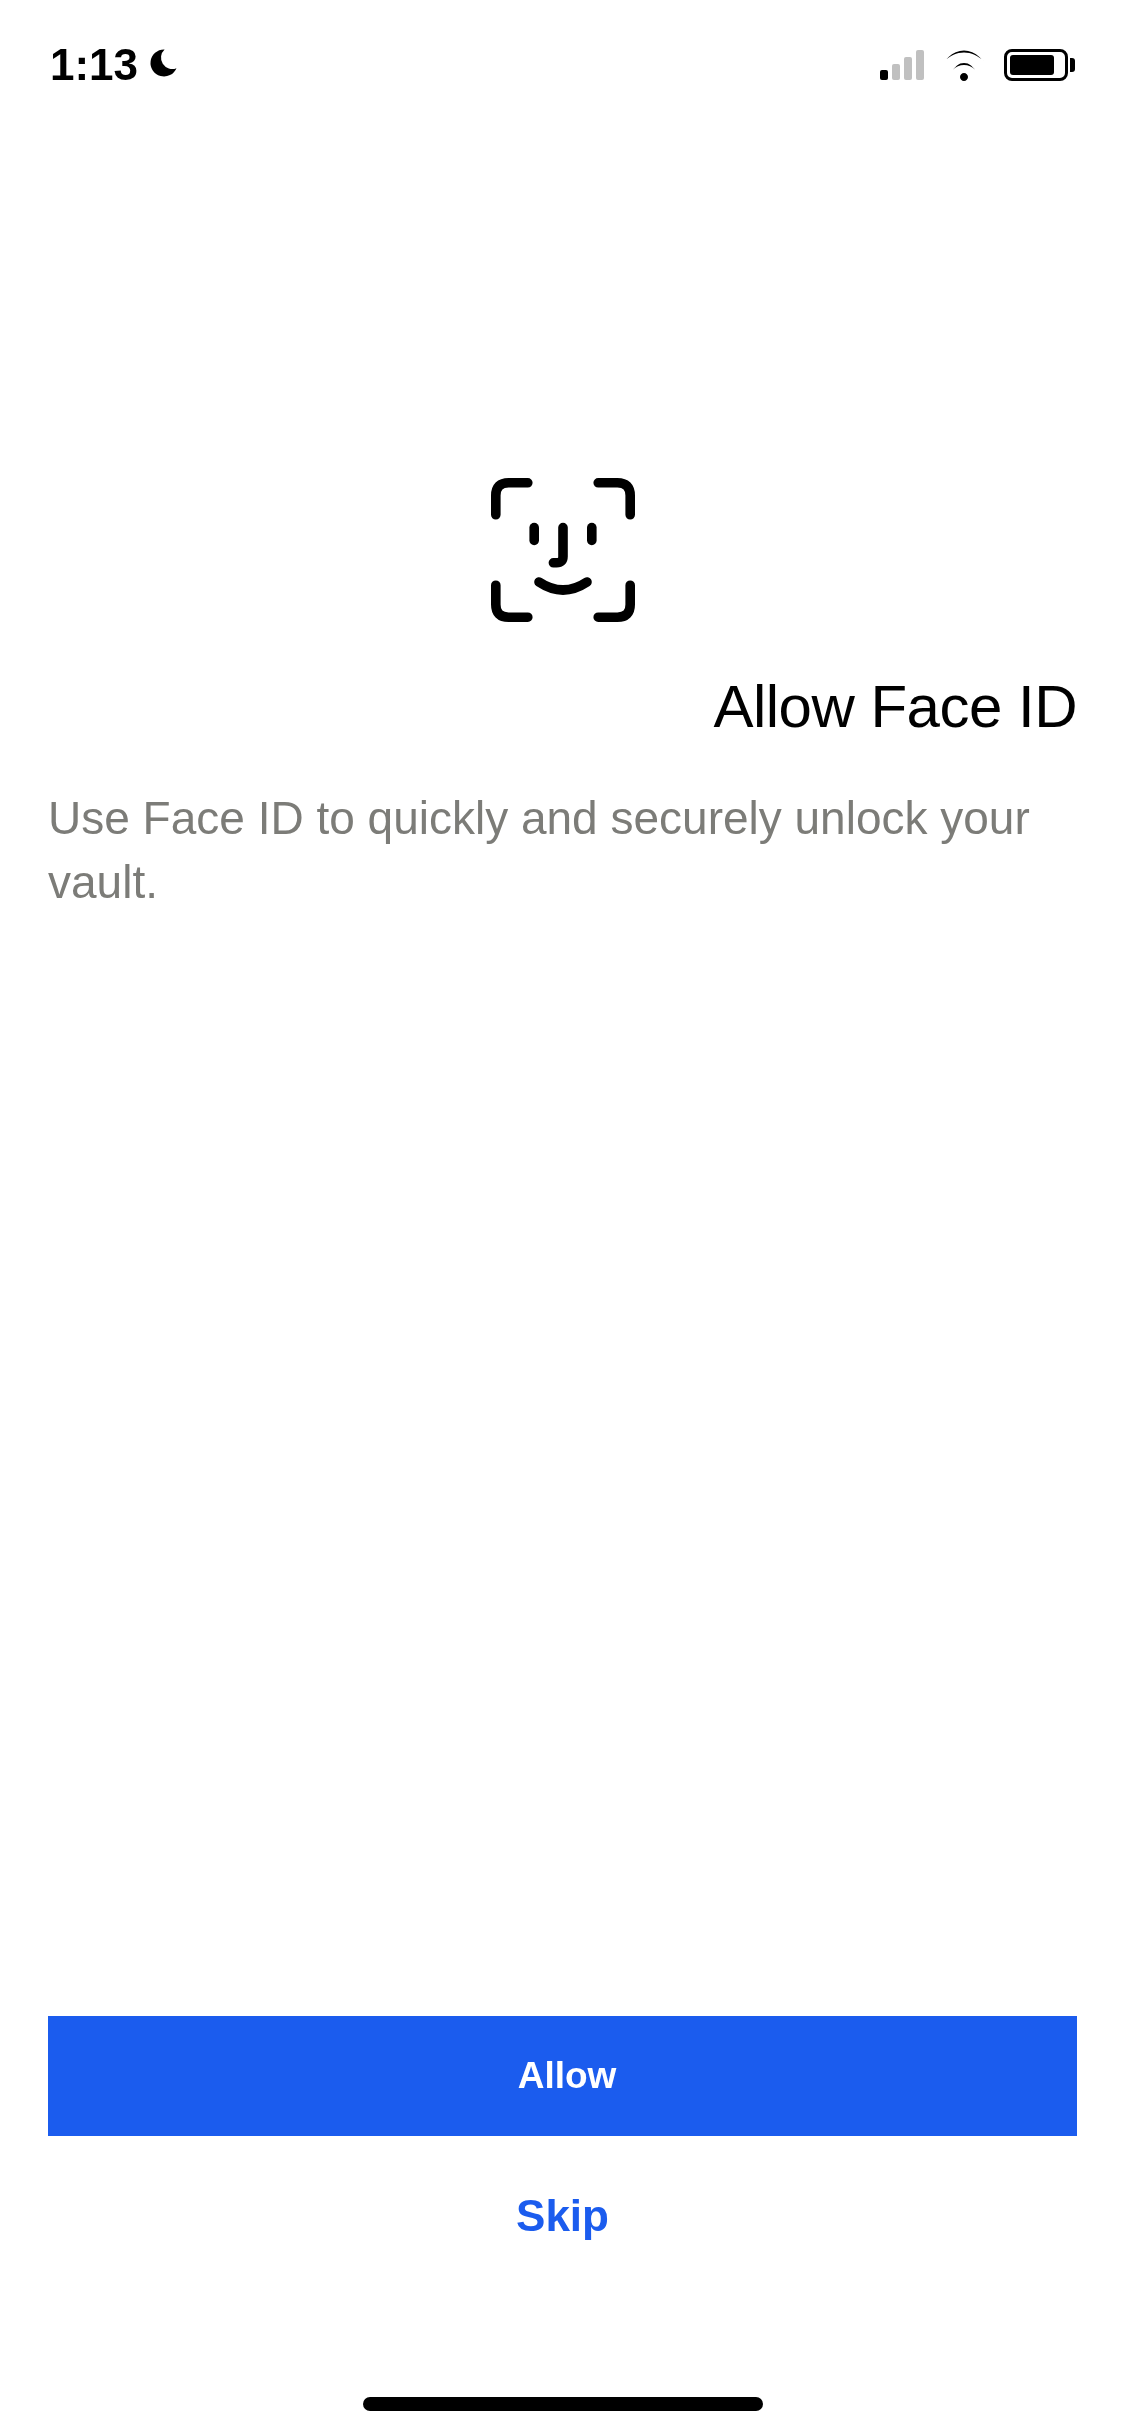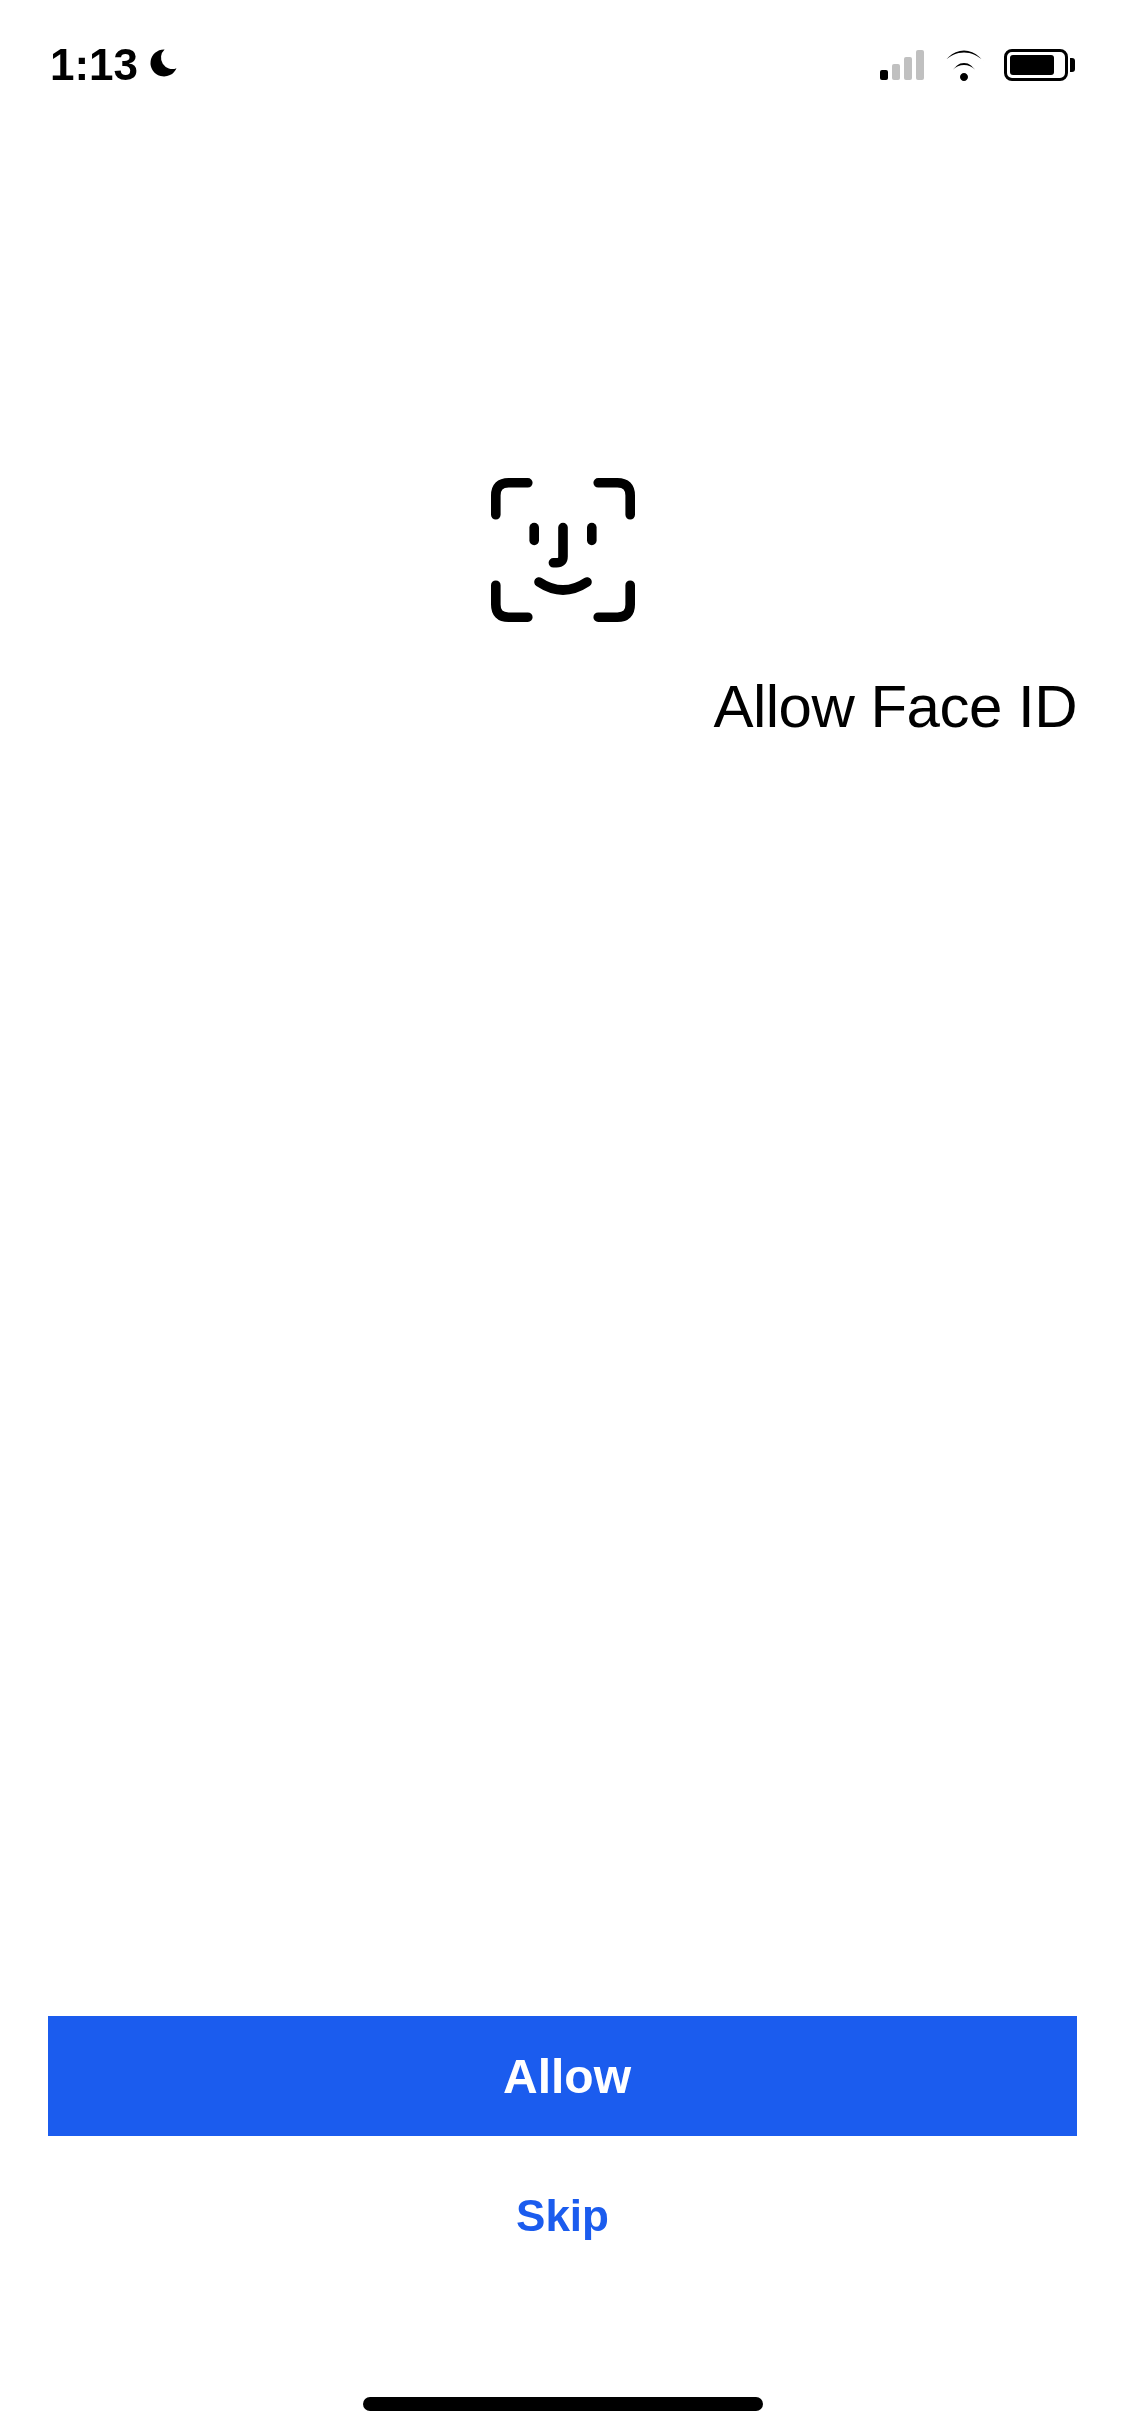--- a/index.html
+++ b/index.html
@@ -113,21 +113,21 @@
       position: absolute;
       bottom: 180px;
       left: 48px;
       right: 48px;
     }
     .primary-button {
       width: 100%;
       height: 120px;
       background: #1b5cee;
       color: #ffffff;
-      font-size: 48px;
+      font-size: 37px;
       font-weight: 600;
       border: none;
       cursor: pointer;
       display: flex;
       align-items: center;
       justify-content: center;
       margin-bottom: 40px;
       padding-left: 9px;
     }
     .secondary-button {
@@ -194,20 +194,21 @@
       <path d="M72 8 L84 8 Q92 8 92 16 L92 28"></path>
       <path d="M92 72 L92 84 Q92 92 84 92 L72 92"></path>
       <path d="M28 92 L16 92 Q8 92 8 84 L8 72"></path>
       <line x1="32" y1="36" x2="32" y2="44"></line>
       <line x1="68" y1="36" x2="68" y2="44"></line>
       <path d="M50 36 L50 54 Q50 58 46 58 L44 58"></path>
       <path d="M35 70 Q50 80 65 70"></path>
     </svg>
   </div>
   <h1 class="title">Allow Face ID</h1>
+  <p class="description">Use Face ID to quickly and securely unlock your vault.</p>
 </div>
 
 <div class="buttons-container">
   <button class="primary-button">Allow</button>
   <button class="secondary-button">Skip</button>
 </div>
 
 <div class="home-indicator"></div>
 
 </body></html>

